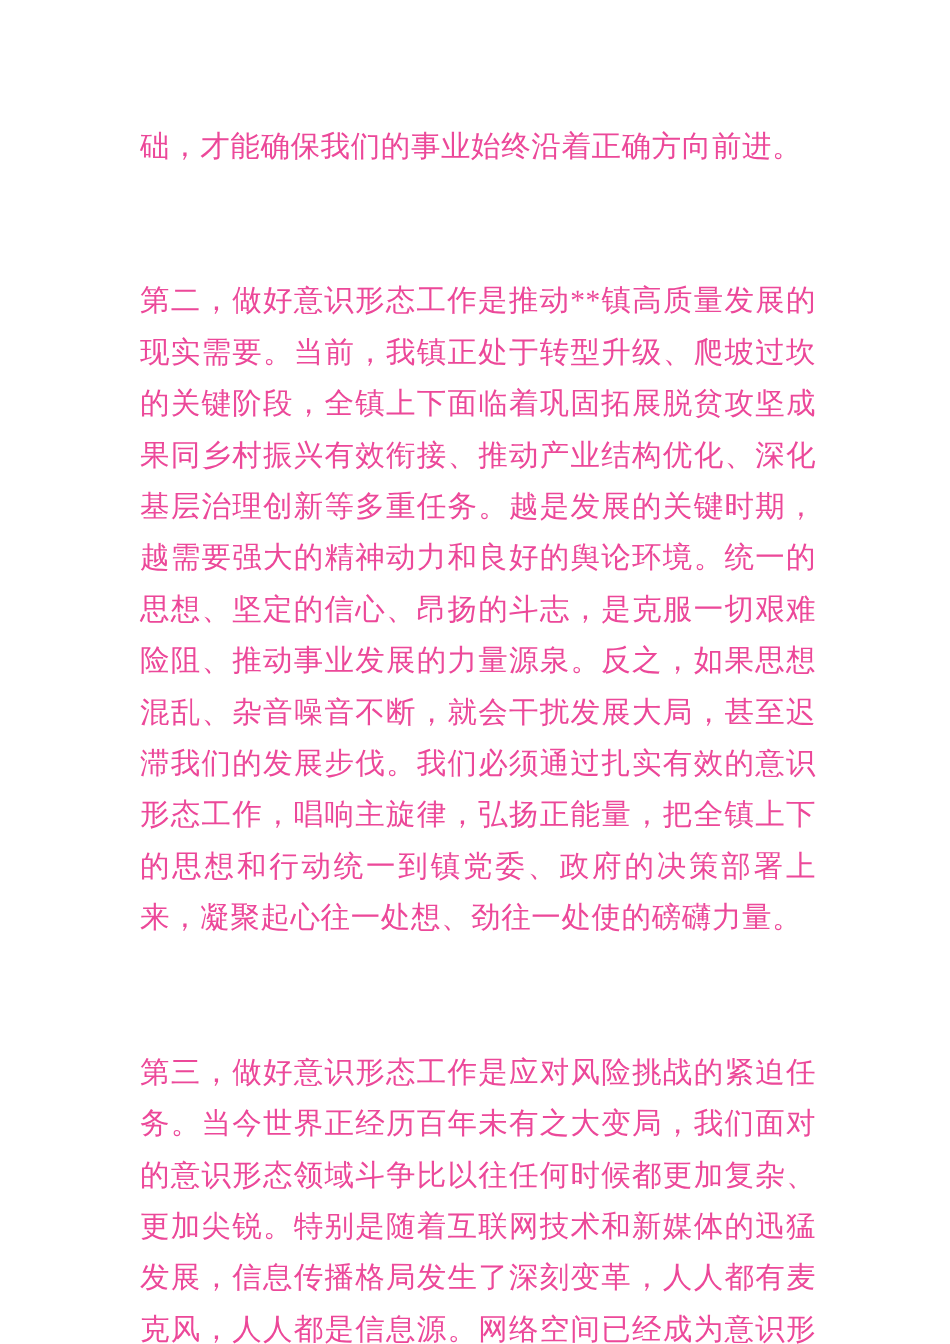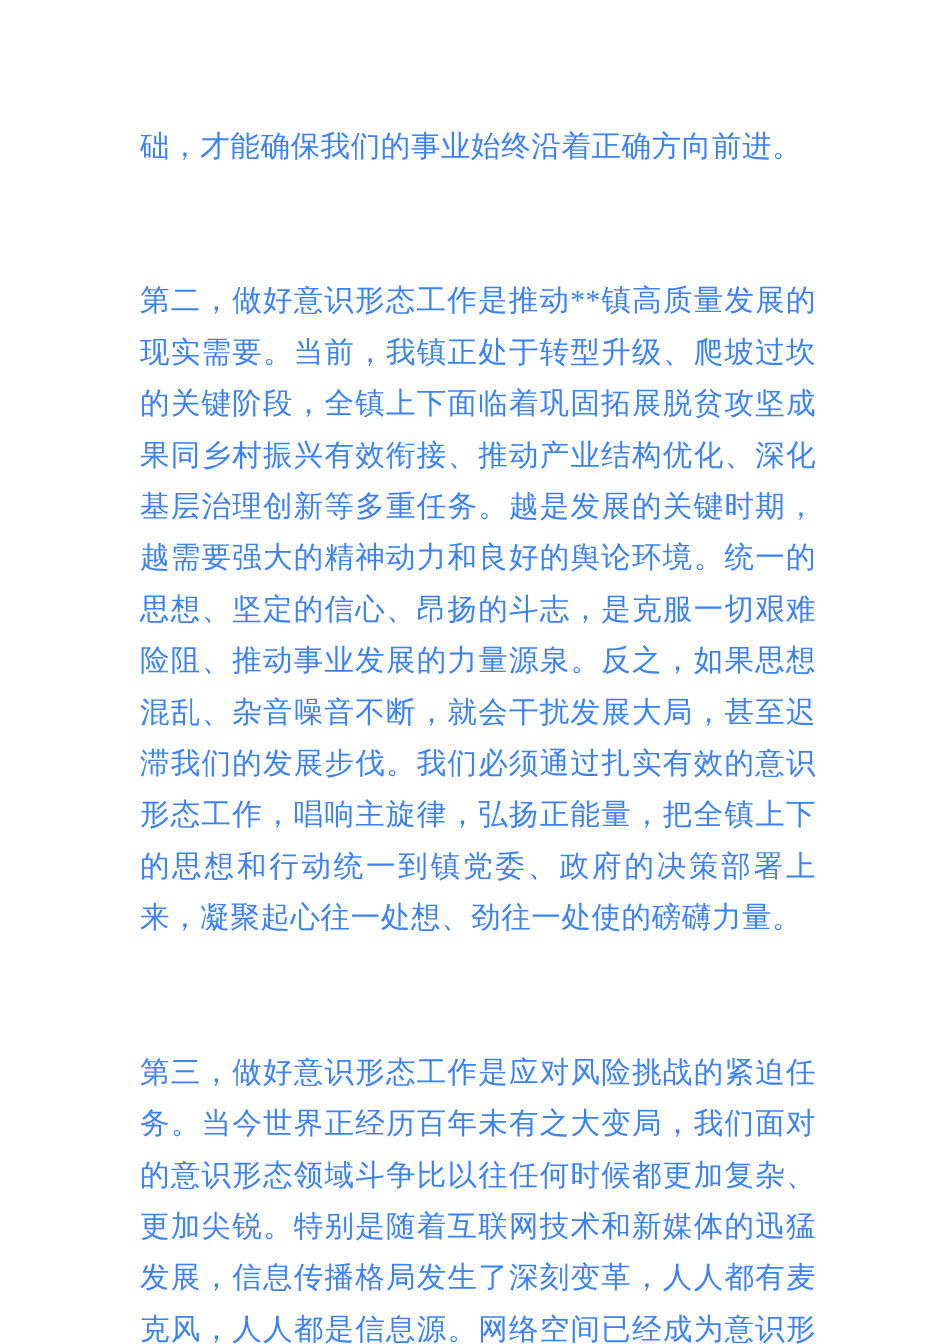--- a/index.html
+++ b/index.html
@@ -19,21 +19,21 @@
     box-sizing: border-box;
   }
   .text-column {
     position: absolute;
     left: 140px;
     top: 122px;
     width: 676px;
   }
   .para {
     margin: 0;
-    color: #3b82f6;
+    color: #ec4899;
     font-size: 29.5px;
     line-height: 51.4px;
     text-align: justify;
     text-justify: inter-character;
     letter-spacing: 0.6px;
     font-weight: 400;
     text-rendering: geometricPrecision;
     -webkit-font-smoothing: antialiased;
   }
   .para-gap-lg { height: 103px; }

